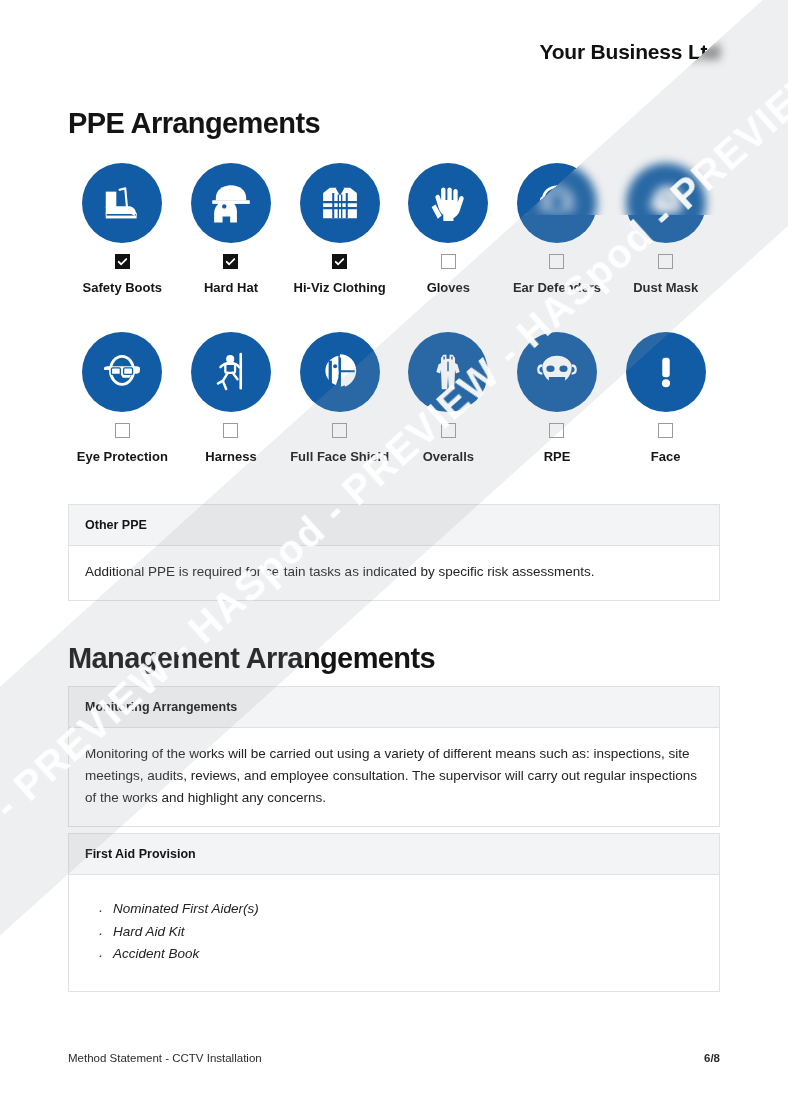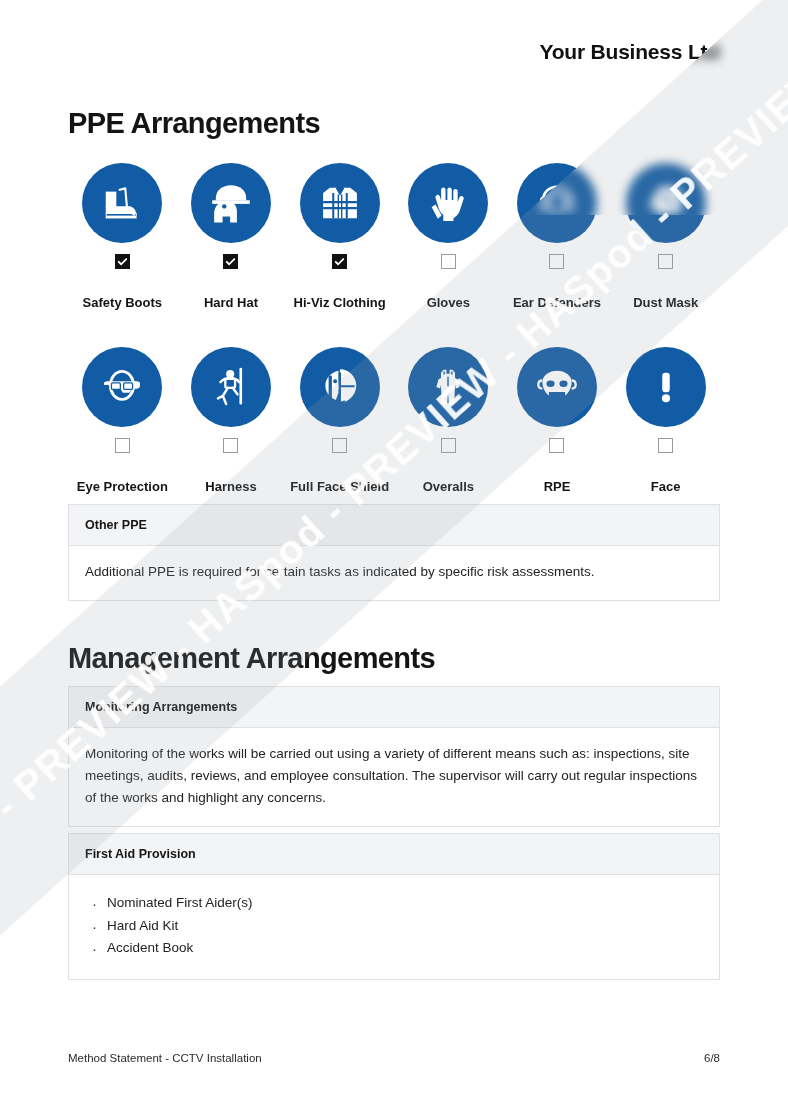--- a/index.html
+++ b/index.html
@@ -88,21 +88,21 @@
     flex: none;
   }
   .ppe-check.checked {
     background: #111111;
     border-color: #111111;
   }
   .ppe-check .tick { display: none; }
   .ppe-check.checked .tick { display: block; }
 
   .ppe-label {
-    margin-top: 24px;
+    margin-top: 9px;
     font-size: 13px;
     font-weight: 700;
     line-height: 1.5;
     color: #151515;
     max-width: 100px;
   }
 
   
   .info-box {
     position: absolute;
@@ -119,23 +119,24 @@
     font-weight: 700;
     color: #151515;
   }
   .info-box .box-body {
     padding: 15px 16px 17px 16px;
     font-size: 13.5px;
     line-height: 1.62;
     color: #232323;
   }
   .info-box .box-body ul {
-    margin: 2px;
+    margin: 8px;
     padding: 0 0 0 18px;
     list-style: none;
+    font-style: italic;
   }
   .info-box .box-body li {
     position: relative;
     padding-left: 2px;
     line-height: 1.68;
   }
   .info-box .box-body li::before {
     content: "\00B7";
     position: absolute;
     left: -13px;
@@ -153,21 +154,21 @@
     position: absolute;
     left: 68px;
     right: 68px;
     bottom: 50px;
     display: flex;
     justify-content: space-between;
     align-items: center;
     font-size: 11.5px;
     color: #2c2c2c;
   }
-  .doc-footer .page-num { font-weight: 400; }
+  .doc-footer .page-num { font-weight: 700; }
 
   
   .watermark-layer {
     position: absolute;
     inset: 0;
     pointer-events: none;
     overflow: hidden;
   }
   .wm-band {
     position: absolute;

